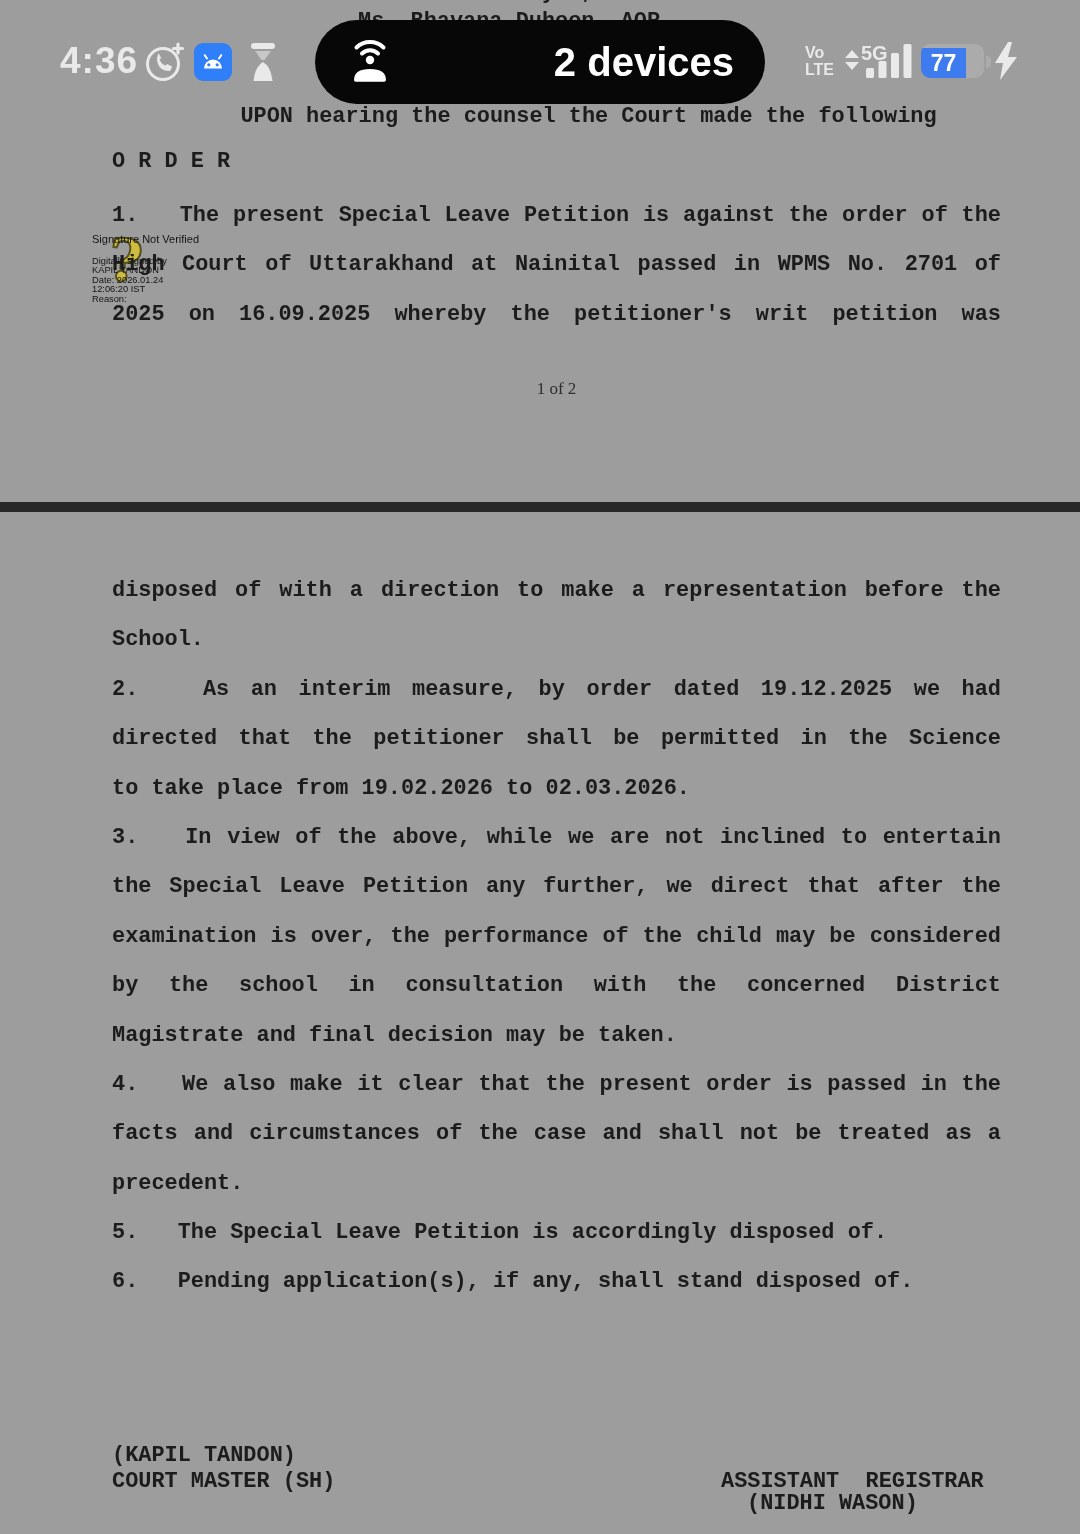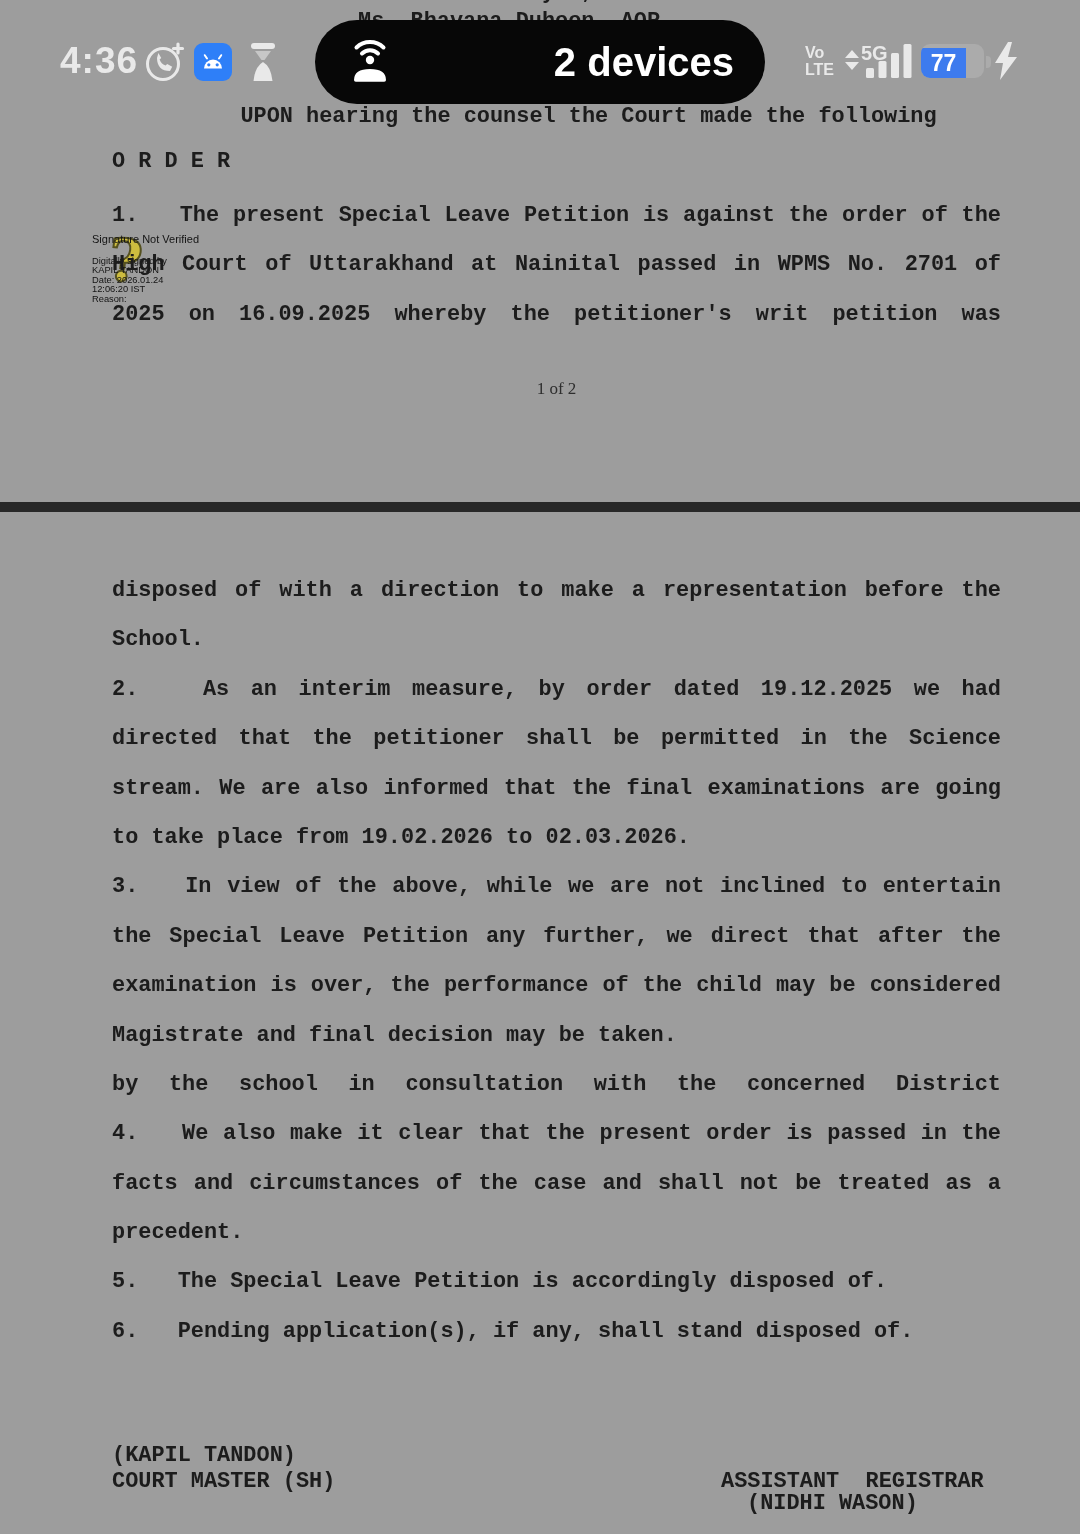--- a/index.html
+++ b/index.html
@@ -92,27 +92,26 @@
 
   <div class="page-indicator">1 of 2</div>
 
   <div class="divider"></div>
 
   <div class="doc para page2-lines">
       <div class="docline just">disposed of with a direction to make a representation before the</div>
       <div class="docline">School.</div>
       <div class="docline just">2.&nbsp;&nbsp;&nbsp;As an interim measure, by order dated 19.12.2025 we had</div>
       <div class="docline just">directed that the petitioner shall be permitted in the Science</div>
-      <div class="docline just">stream. We are also informed that the final examinations are going</div>
       <div class="docline">to take place from 19.02.2026 to 02.03.2026.</div>
       <div class="docline just">3.&nbsp;&nbsp;&nbsp;In view of the above, while we are not inclined to entertain</div>
       <div class="docline just">the Special Leave Petition any further, we direct that after the</div>
       <div class="docline just">examination is over, the performance of the child may be considered</div>
+      <div class="docline just">by the school in consultation with the concerned District</div>
       <div class="docline">Magistrate and final decision may be taken.</div>
-      <div class="docline just">by the school in consultation with the concerned District</div>
       <div class="docline just">4.&nbsp;&nbsp;&nbsp;We also make it clear that the present order is passed in the</div>
       <div class="docline just">facts and circumstances of the case and shall not be treated as a</div>
       <div class="docline">precedent.</div>
       <div class="docline">5.&nbsp;&nbsp;&nbsp;The Special Leave Petition is accordingly disposed of.</div>
       <div class="docline">6.&nbsp;&nbsp;&nbsp;Pending application(s), if any, shall stand disposed of.</div>
     </div>
 
   <div class="doc footer-line f-left-name">(KAPIL TANDON)</div>
   <div class="doc footer-line f-left-title">COURT MASTER (SH)</div>
   <div class="doc footer-line f-right-name">(NIDHI WASON)</div>

